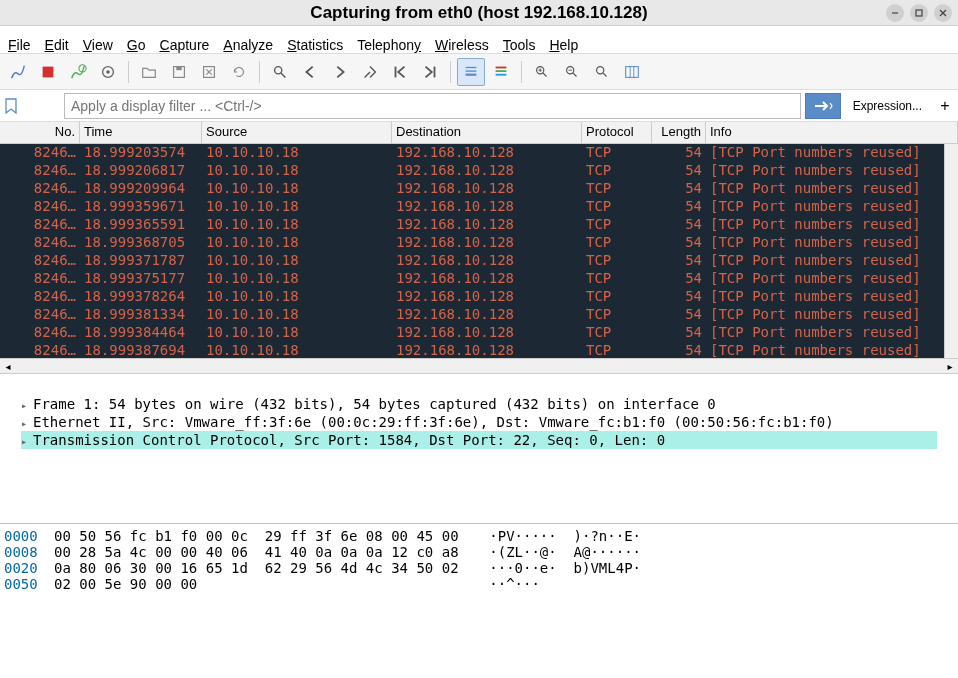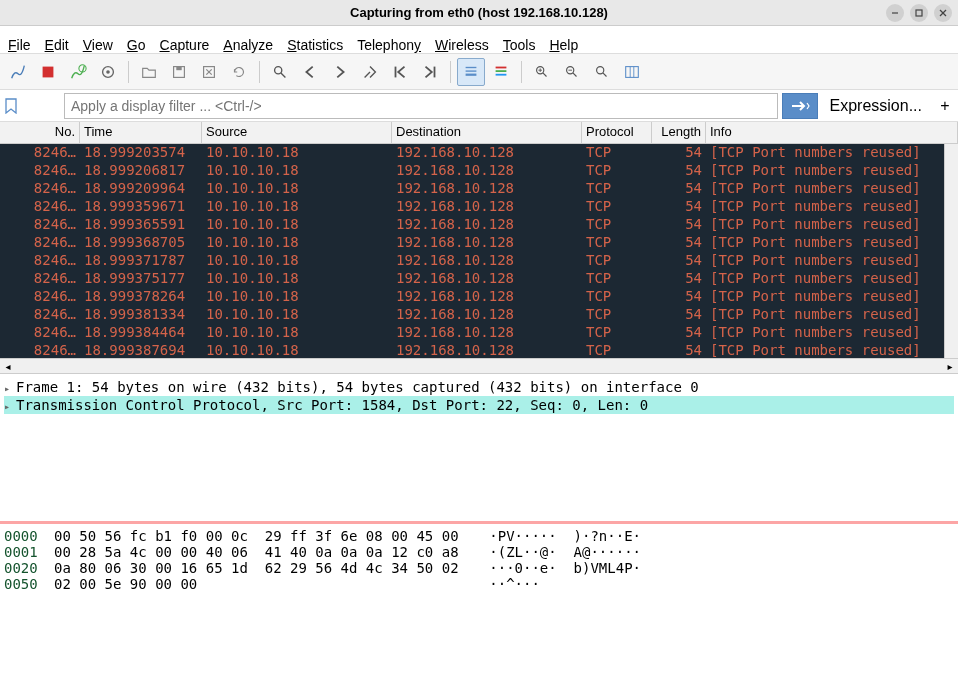--- a/index.html
+++ b/index.html
@@ -1,57 +1,57 @@
 <!DOCTYPE html>
 <html><head>
 <meta charset="utf-8">
 <style>
 * { box-sizing: border-box; margin: 0; padding: 0; }
 body { font-family: sans-serif; font-size: 13px; background: #fff; width: 958px; height: 678px; overflow: hidden; display: flex; flex-direction: column; }
 .titlebar { height: 26px; background: #e8e8e8; display: flex; align-items: center; justify-content: center; position: relative; border-bottom: 1px solid #ccc; }
-.titlebar .title { font-weight: bold; font-size: 13px; }
+.titlebar .title { font-weight: bold; font-size: 17px; }
 .titlebar .winbtns { position: absolute; right: 6px; display: flex; gap: 6px; }
 .winbtn { width: 18px; height: 18px; border-radius: 50%; background: #d0d0d0; display: flex; align-items: center; justify-content: center; font-size: 11px; cursor: pointer; }
 .menubar { height: 28px; display: flex; align-items: flex-end; padding: 0 8px; gap: 14px; border-bottom: 1px solid #ddd; }
 .menuitem { cursor: pointer; font-size: 14px; }
 .menuitem .u { text-decoration: underline; }
 .toolbar { height: 36px; display: flex; align-items: center; padding: 0 4px; gap: 2px; border-bottom: 1px solid #ddd; background: #f6f6f6; }
 .tbtn { width: 28px; height: 28px; display: flex; align-items: center; justify-content: center; cursor: pointer; border-radius: 2px; }
 .tbtn svg { width: 18px; height: 18px; }
 .tsep { width: 1px; height: 22px; background: #ccc; margin: 0 4px; }
 .filterbar { height: 32px; display: flex; align-items: center; padding: 0 2px; gap: 4px; border-bottom: 1px solid #ddd; }
 .bookmark-icon { width: 18px; height: 24px; display: flex; align-items: center; justify-content: center; }
 .filterinput { flex: 1; height: 26px; border: 1px solid #bbb; padding: 0 6px; font-size: 14px; color: #888; background: #fff; margin-left: 40px; }
 .dropdown-btn { width: 36px; height: 26px; background: #5a8dc8; border: 1px solid #4a7db8; display: flex; align-items: center; justify-content: center; cursor: pointer; }
-.expr-btn { padding: 0 8px; height: 26px; display: flex; align-items: center; cursor: pointer; font-size: 16px; }
+.expr-btn { padding: 0 8px; height: 26px; display: flex; align-items: center; cursor: pointer; font-size: 12px; }
 .plus-btn { width: 22px; height: 26px; display: flex; align-items: center; justify-content: center; cursor: pointer; font-size: 16px; }
 .pkttable { flex: 0 0 236px; overflow: hidden; position: relative; }
 .pktheader { display: flex; height: 22px; background: #f2f2f2; border-bottom: 1px solid #ccc; }
 .pktheader .col { border-right: 1px solid #ccc; padding: 2px 4px; font-size: 13px; overflow: hidden; white-space: nowrap; }
 .pktrows { height: 214px; overflow: hidden; background: #1c2833; font-family: monospace; font-size: 14px; color: #d4634a; }
 .pktrow { display: flex; height: 18px; white-space: nowrap; }
 .pktrow .cell { padding: 0 4px; overflow: hidden; }
 .col-no { width: 80px; text-align: right; }
 .col-time { width: 122px; }
 .col-src { width: 190px; }
 .col-dst { width: 190px; }
 .col-proto { width: 70px; }
 .col-len { width: 54px; text-align: right; }
 .col-info { flex: 1; }
 .scroll-right { position: absolute; right: 0; top: 22px; width: 14px; bottom: 0; background: #f0f0f0; border-left: 1px solid #ccc; }
 .hsbar { height: 16px; background: #f0f0f0; border-top: 1px solid #ccc; border-bottom: 1px solid #ccc; display: flex; }
 .hsbar .arrow { width: 16px; display: flex; align-items: center; justify-content: center; font-size: 10px; }
 .hsbar .track { flex: 1; }
-.tree { flex: 0 0 150px; overflow: auto; padding: 4px; font-family: monospace; font-size: 14px; background: #fff; border-bottom: 3px solid #fca5a5; }
+.tree { flex: 0 0 150px; overflow: auto; padding: 21px; font-family: monospace; font-size: 14px; background: #fff; border-bottom: 1px solid #fca5a5; }
 .treerow { white-space: nowrap; padding: 1px 0; }
 .treerow .exp { display: inline-block; width: 12px; color: #666; font-size: 10px; cursor: pointer; }
 .treerow.hl { background: #aaf0e8; }
 .hexpane { flex: 1; overflow: auto; padding: 4px; font-family: monospace; font-size: 14px; background: #fff; }
 .hexrow { white-space: pre; }
-.hexoff { color: #14532d; display: inline-block; width: 50px; }
+.hexoff { color: #0369a1; display: inline-block; width: 50px; }
 .hexbytes { display: inline-block; width: 410px; }
 .hexascii { display: inline-block; }
 </style>
 </head>
 <body>
 
 <div class="titlebar">
   <span class="title">Capturing from eth0 (host 192.168.10.128)</span>
   <div class="winbtns">
     <div class="winbtn">
@@ -358,21 +358,22 @@
 </div>
 
 <div class="hsbar">
   <div class="arrow">◂</div>
     <div class="track"></div>
     <div class="arrow">▸</div>
 </div>
 
 <div class="tree" id="tree">
     <div class="treerow"><span class="exp">▸</span>Frame 1: 54 bytes on wire (432 bits), 54 bytes captured (432 bits) on interface 0</div>
+    <div class="treerow"><span class="exp">▸</span>Ethernet II, Src: Vmware_ff:3f:6e (00:0c:29:ff:3f:6e), Dst: Vmware_fc:b1:f0 (00:50:56:fc:b1:f0)</div>
     <div class="treerow hl"><span class="exp">▸</span>Transmission Control Protocol, Src Port: 1584, Dst Port: 22, Seq: 0, Len: 0</div>
   </div>
 
 <div class="hexpane" id="hexpane">
     <div class="hexrow"><span class="hexoff">0000</span><span class="hexbytes">00 50 56 fc b1 f0 00 0c  29 ff 3f 6e 08 00 45 00</span>   <span class="hexascii">·PV·····  )·?n··E·</span></div>
-    <div class="hexrow"><span class="hexoff">0001</span><span class="hexbytes">00 28 5a 4c 00 00 40 06  41 40 0a 0a 0a 12 c0 a8</span>   <span class="hexascii">·(ZL··@·  A@······</span></div>
+    <div class="hexrow"><span class="hexoff">0008</span><span class="hexbytes">00 28 5a 4c 00 00 40 06  41 40 0a 0a 0a 12 c0 a8</span>   <span class="hexascii">·(ZL··@·  A@······</span></div>
     <div class="hexrow"><span class="hexoff">0020</span><span class="hexbytes">0a 80 06 30 00 16 65 1d  62 29 56 4d 4c 34 50 02</span>   <span class="hexascii">···0··e·  b)VML4P·</span></div>
     <div class="hexrow"><span class="hexoff">0050</span><span class="hexbytes">02 00 5e 90 00 00</span>   <span class="hexascii">··^···</span></div>
   </div>
 
 </body></html>

